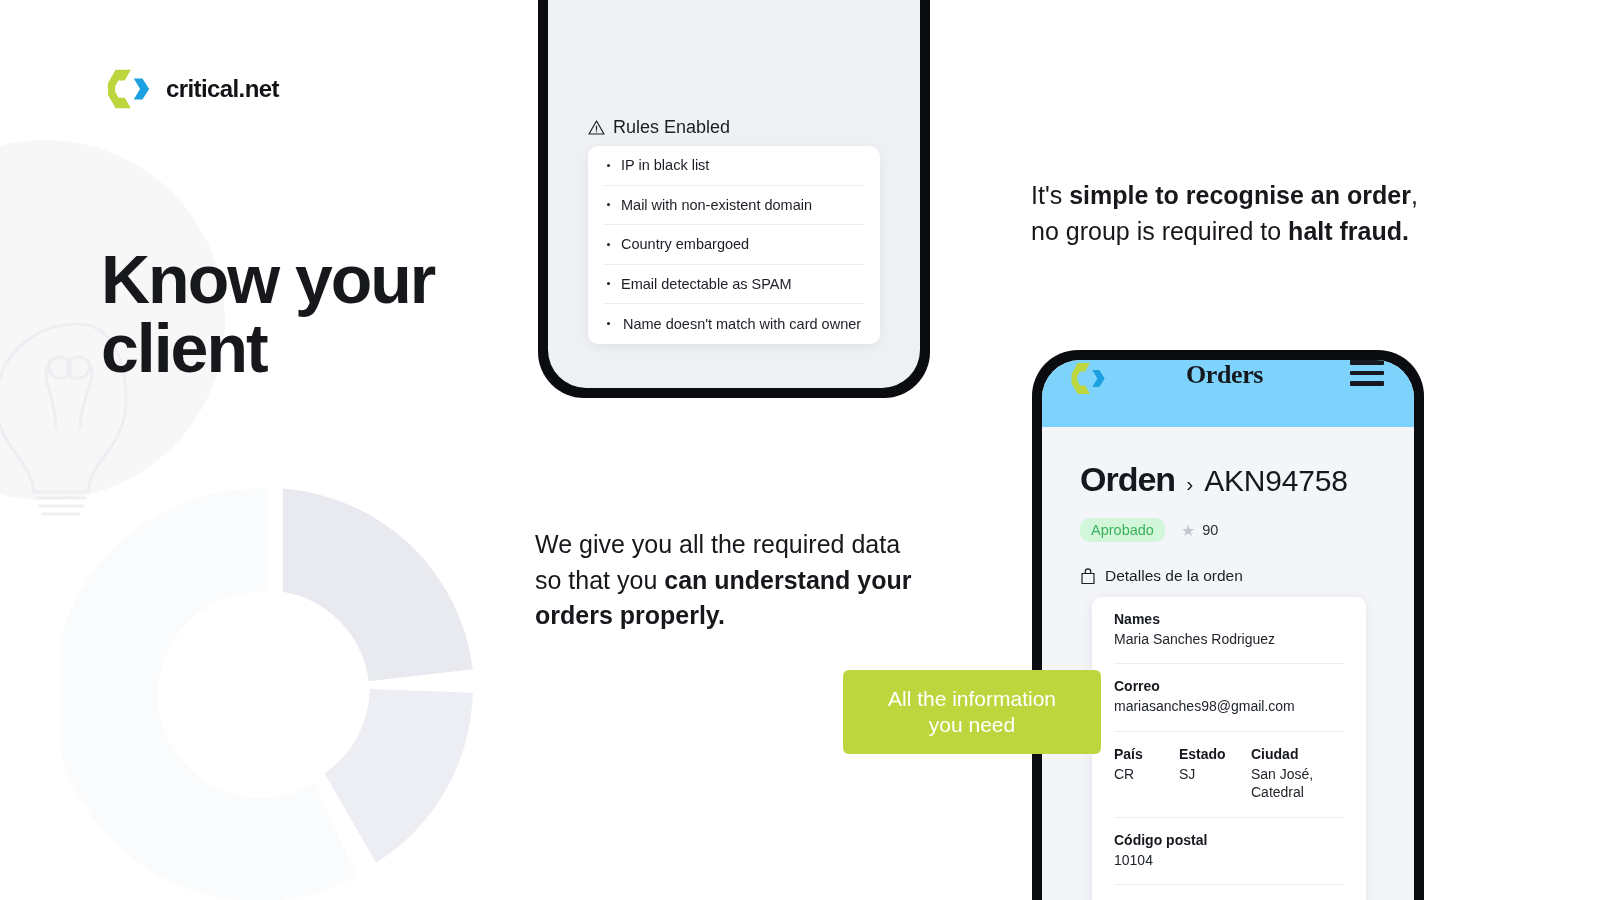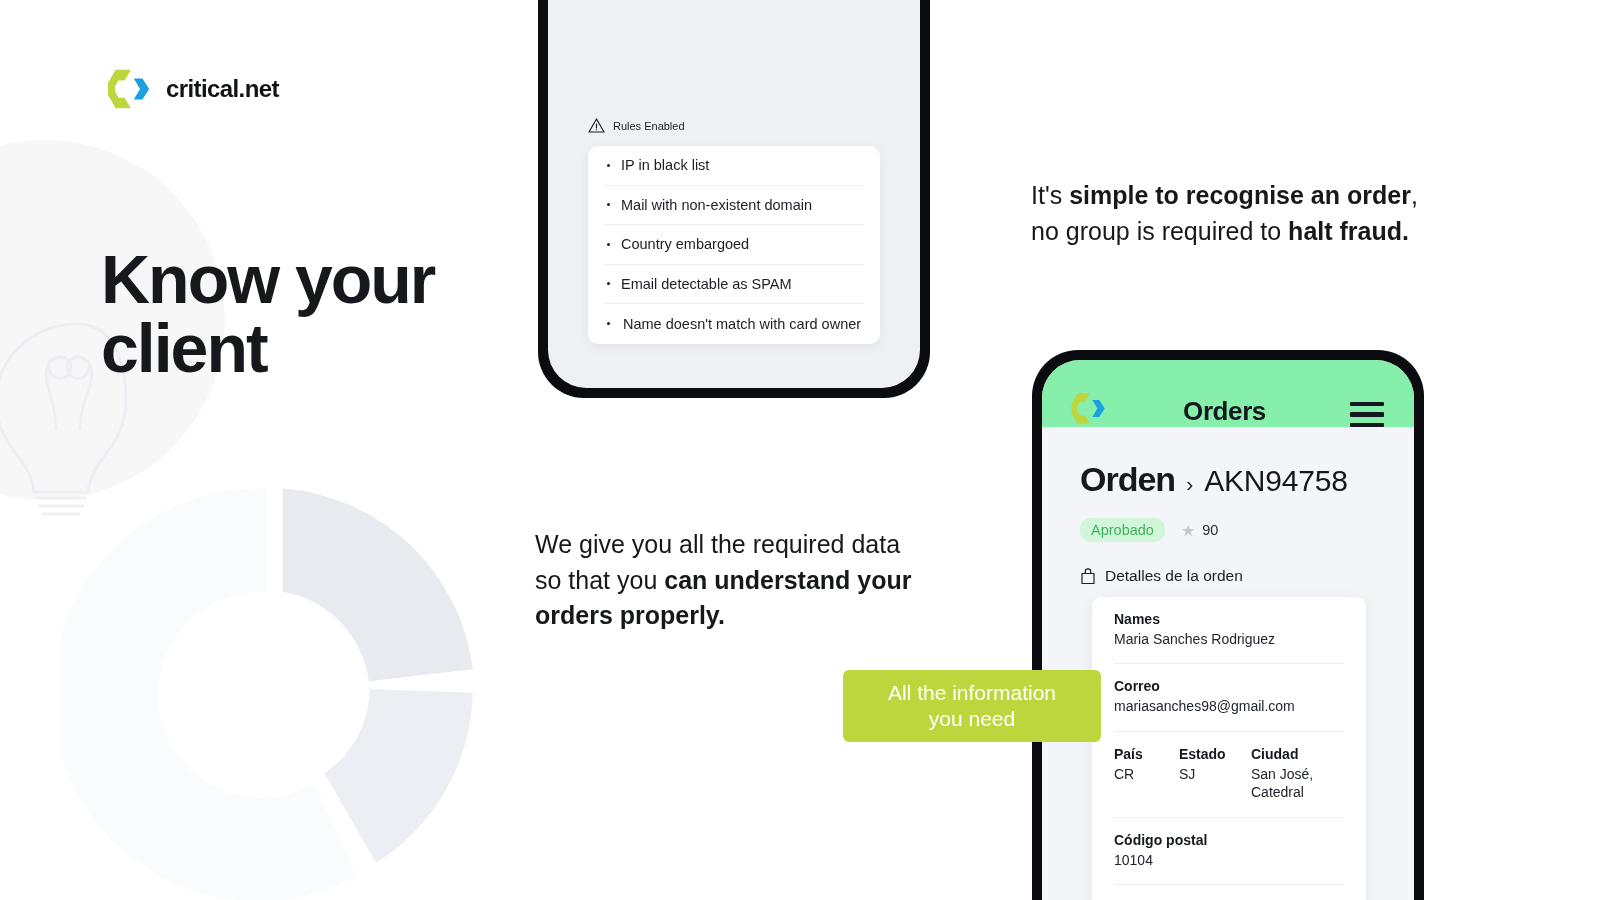--- a/index.html
+++ b/index.html
@@ -86,21 +86,21 @@
   .para b { font-weight: bold; }
   #para-right { left: 1031px; top: 178px; width: 420px; }
   #para-mid   { left: 535px;  top: 527px; width: 380px; }
 
   
   .callout {
     position: absolute;
     left: 843px;
     top: 670px;
     width: 258px;
-    height: 72px;
+    height: 84px;
     background: #bdd63e;
     border-radius: 6px;
     display: flex;
     align-items: center;
     justify-content: center;
     text-align: center;
     color: #ffffff;
     font-size: 21px;
     line-height: 1.25;
     z-index: 30;
@@ -153,21 +153,21 @@
     background: #f3f5f9;
   }
 
   .rules-header {
     position: absolute;
     left: 40px;
     top: 437px;
     display: flex;
     align-items: center;
     gap: 8px;
-    font-size: 11px;
+    font-size: 18px;
     color: #1b1e24;
   }
   .rules-card {
     position: absolute;
     left: 40px;
     top: 466px;
     right: 40px;
     background: #ffffff;
     border-radius: 10px;
     box-shadow: 0 3px 12px rgba(20,25,40,.06);
@@ -189,24 +189,25 @@
     background: #1b1e24;
     flex: none;
     margin-left: 3px;
   }
 
   
   .app-bar {
     position: absolute;
     left: 0; top: 0; right: 0;
     height: 67px;
-    background: #86efac;
-    display: flex;
-    align-items: flex-end;
+    background: #7dd3fc;
+    display: flex;
+    align-items: flex-start;
     padding: 0 30px 0 28px;
+    font-family: Liberation Serif, serif;
   }
   .app-bar-logo { width: 37px; height: 37px; }
   .app-bar-title {
     flex: 1;
     text-align: center;
     font-size: 26px;
     font-weight: bold;
     color: #15181e;
     letter-spacing: -0.4px;
     margin-left: -8px;

